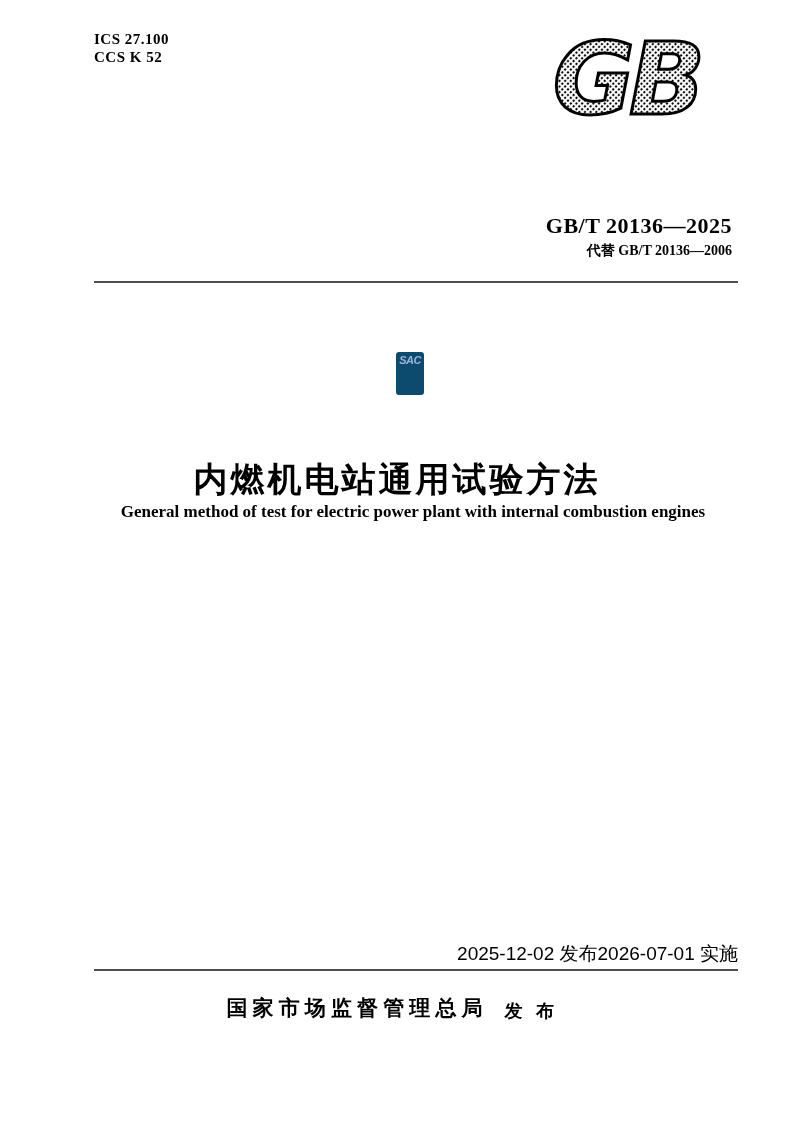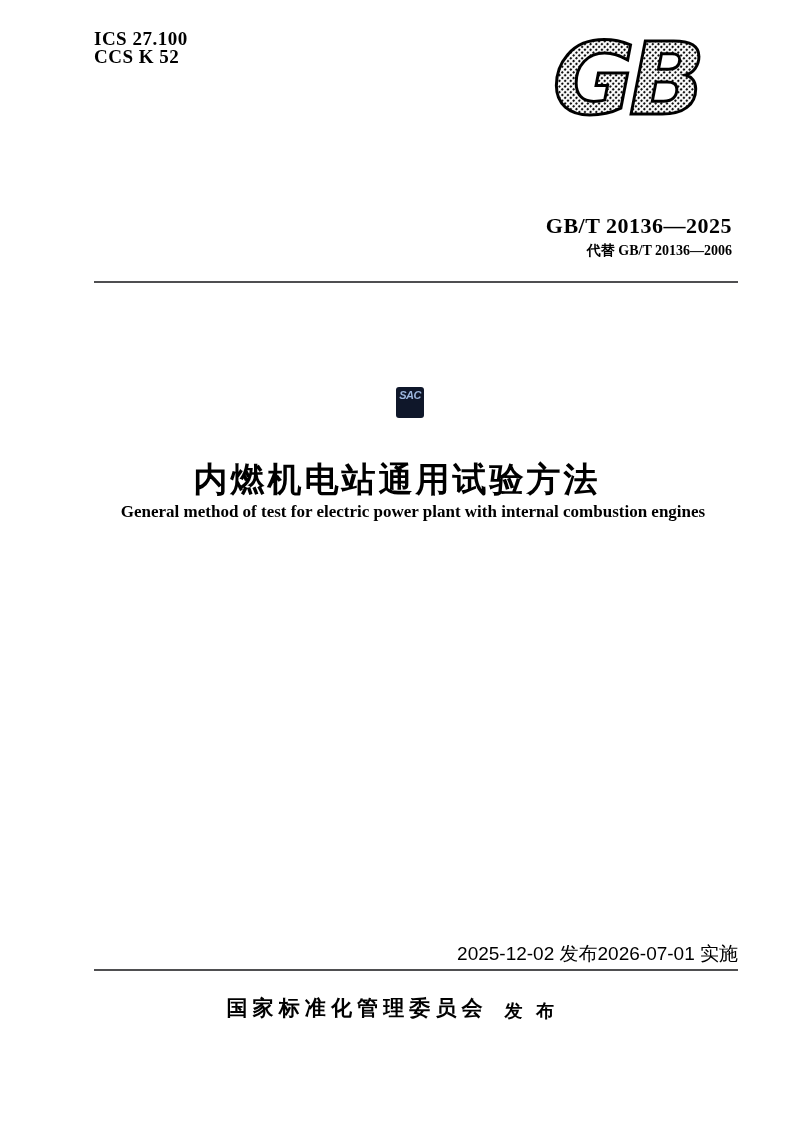--- a/index.html
+++ b/index.html
@@ -15,21 +15,21 @@
     overflow: hidden;
   }
 
   
   .ics-block {
     position: absolute;
     left: 94px;
     top: 30px;
     font-family: "Liberation Serif", serif;
     font-weight: bold;
-    font-size: 19px;
+    font-size: 15px;
     line-height: 18px;
     letter-spacing: 0.5px;
   }
 
   
   .gb-logo {
     position: absolute;
     left: 534px;
     top: 30px;
     width: 184px;
@@ -81,24 +81,23 @@
   }
   .rule-top { top: 281px; }
   .rule-bottom { top: 969px; }
 
   
   .sac-badge {
     position: absolute;
     left: 396px;
     top: 352px;
     width: 28px;
-    height: 31px;
-    background: #0f172a;
+    height: 43px;
+    background: #0c4a6e;
     border-radius: 3px;
-    margin-top: 35px;
   }
   .sac-badge span {
     display: block;
     margin-top: 2px;
     text-align: center;
     font-family: "Liberation Sans", sans-serif;
     font-style: italic;
     font-weight: bold;
     font-size: 11px;
     color: #9cb6dd;
@@ -209,18 +208,18 @@
 
   <div class="dates-row">
     <span>2025-12-02 发布</span>
     <span>2026-07-01 实施</span>
   </div>
 
   <div class="rule rule-bottom"></div>
 
   <div class="publisher">
     <div class="issuer-lines">
-      <div>国家标准化管理委员会</div>
+      <div>国家市场监督管理总局</div>
     </div>
     <div class="fabu">发布</div>
   </div>
 
 </div>
 
 </body></html>

